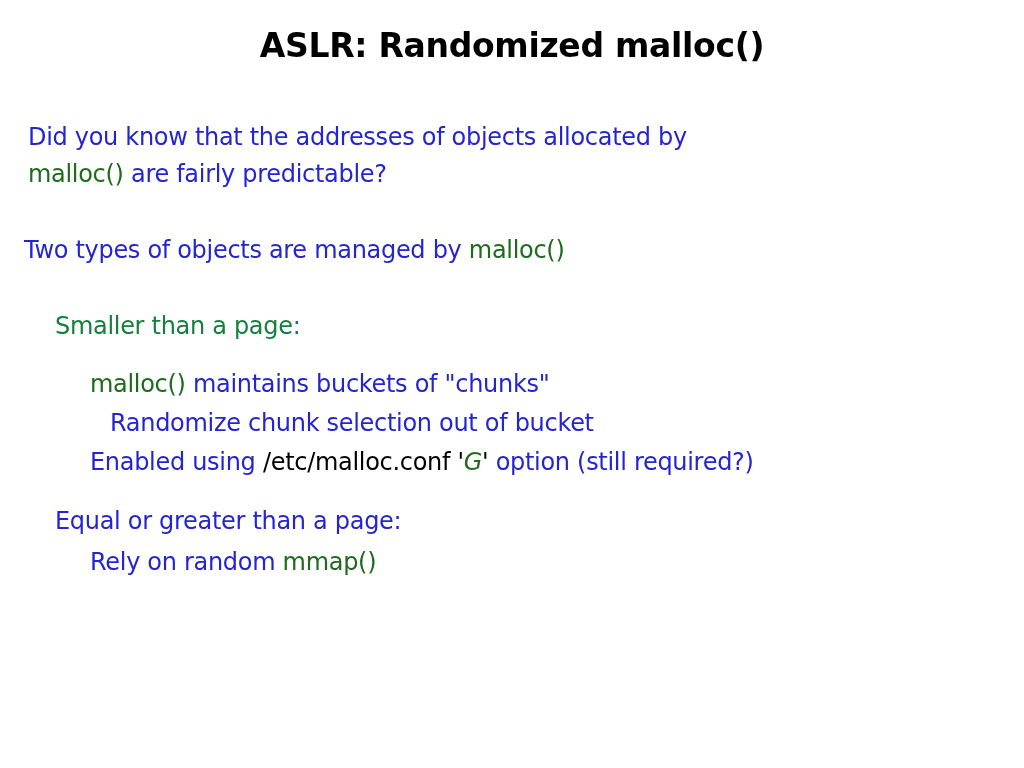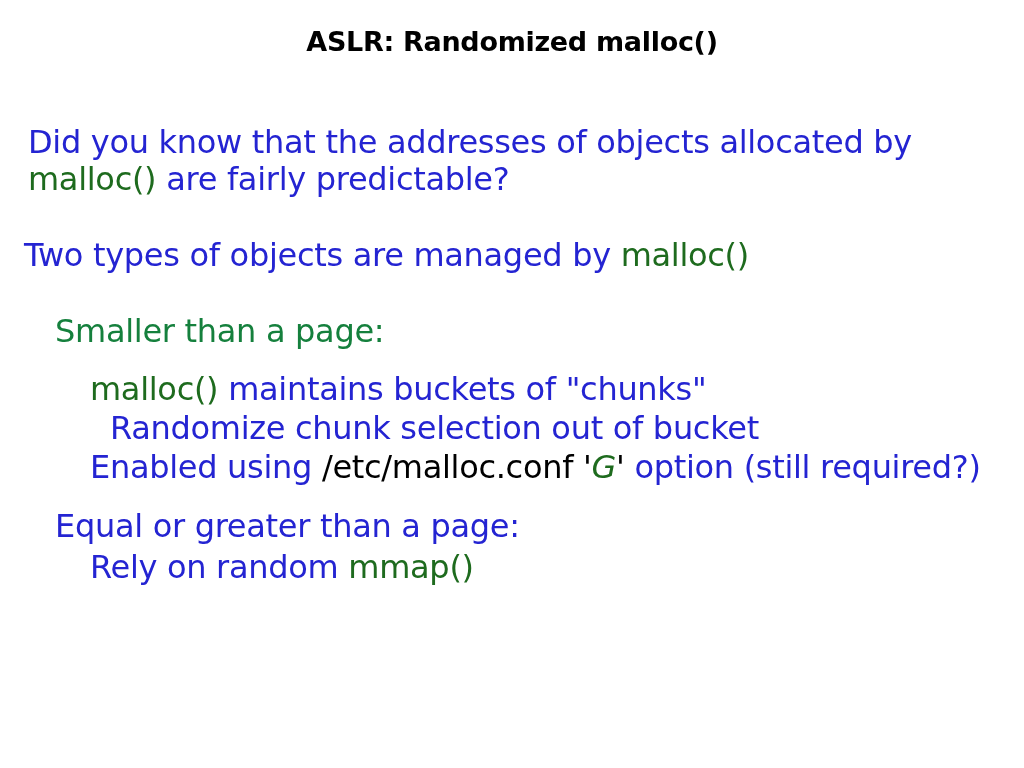--- a/index.html
+++ b/index.html
@@ -11,31 +11,31 @@
     position: relative;
     width: 1024px;
     height: 768px;
     background: #ffffff;
     overflow: hidden;
     font-family: "DejaVu Sans", "Liberation Sans", sans-serif;
   }
   .line {
     position: absolute;
     white-space: nowrap;
-    font-size: 32px;
+    font-size: 24px;
     letter-spacing: -0.3px;
   }
   .line span { white-space: pre; }
   .title-line {
     top: 26px;
     left: 0;
     width: 100%;
     text-align: center;
     font-weight: bold;
-    font-size: 27px;
+    font-size: 33px;
   }
   .l-intro1 { left: 28px; top: 123px; }
   .l-intro2 { left: 28px; top: 160px; }
   .l-two    { left: 24px; top: 236px; }
   .l-small  { left: 55px; top: 312px; }
   .l-b1     { left: 90px; top: 370px; }
   .l-b2     { left: 90px; top: 409px; }
   .l-b3     { left: 90px; top: 448px; }
   .l-equal  { left: 55px; top: 507px; }
   .l-b4     { left: 90px; top: 548px; }

